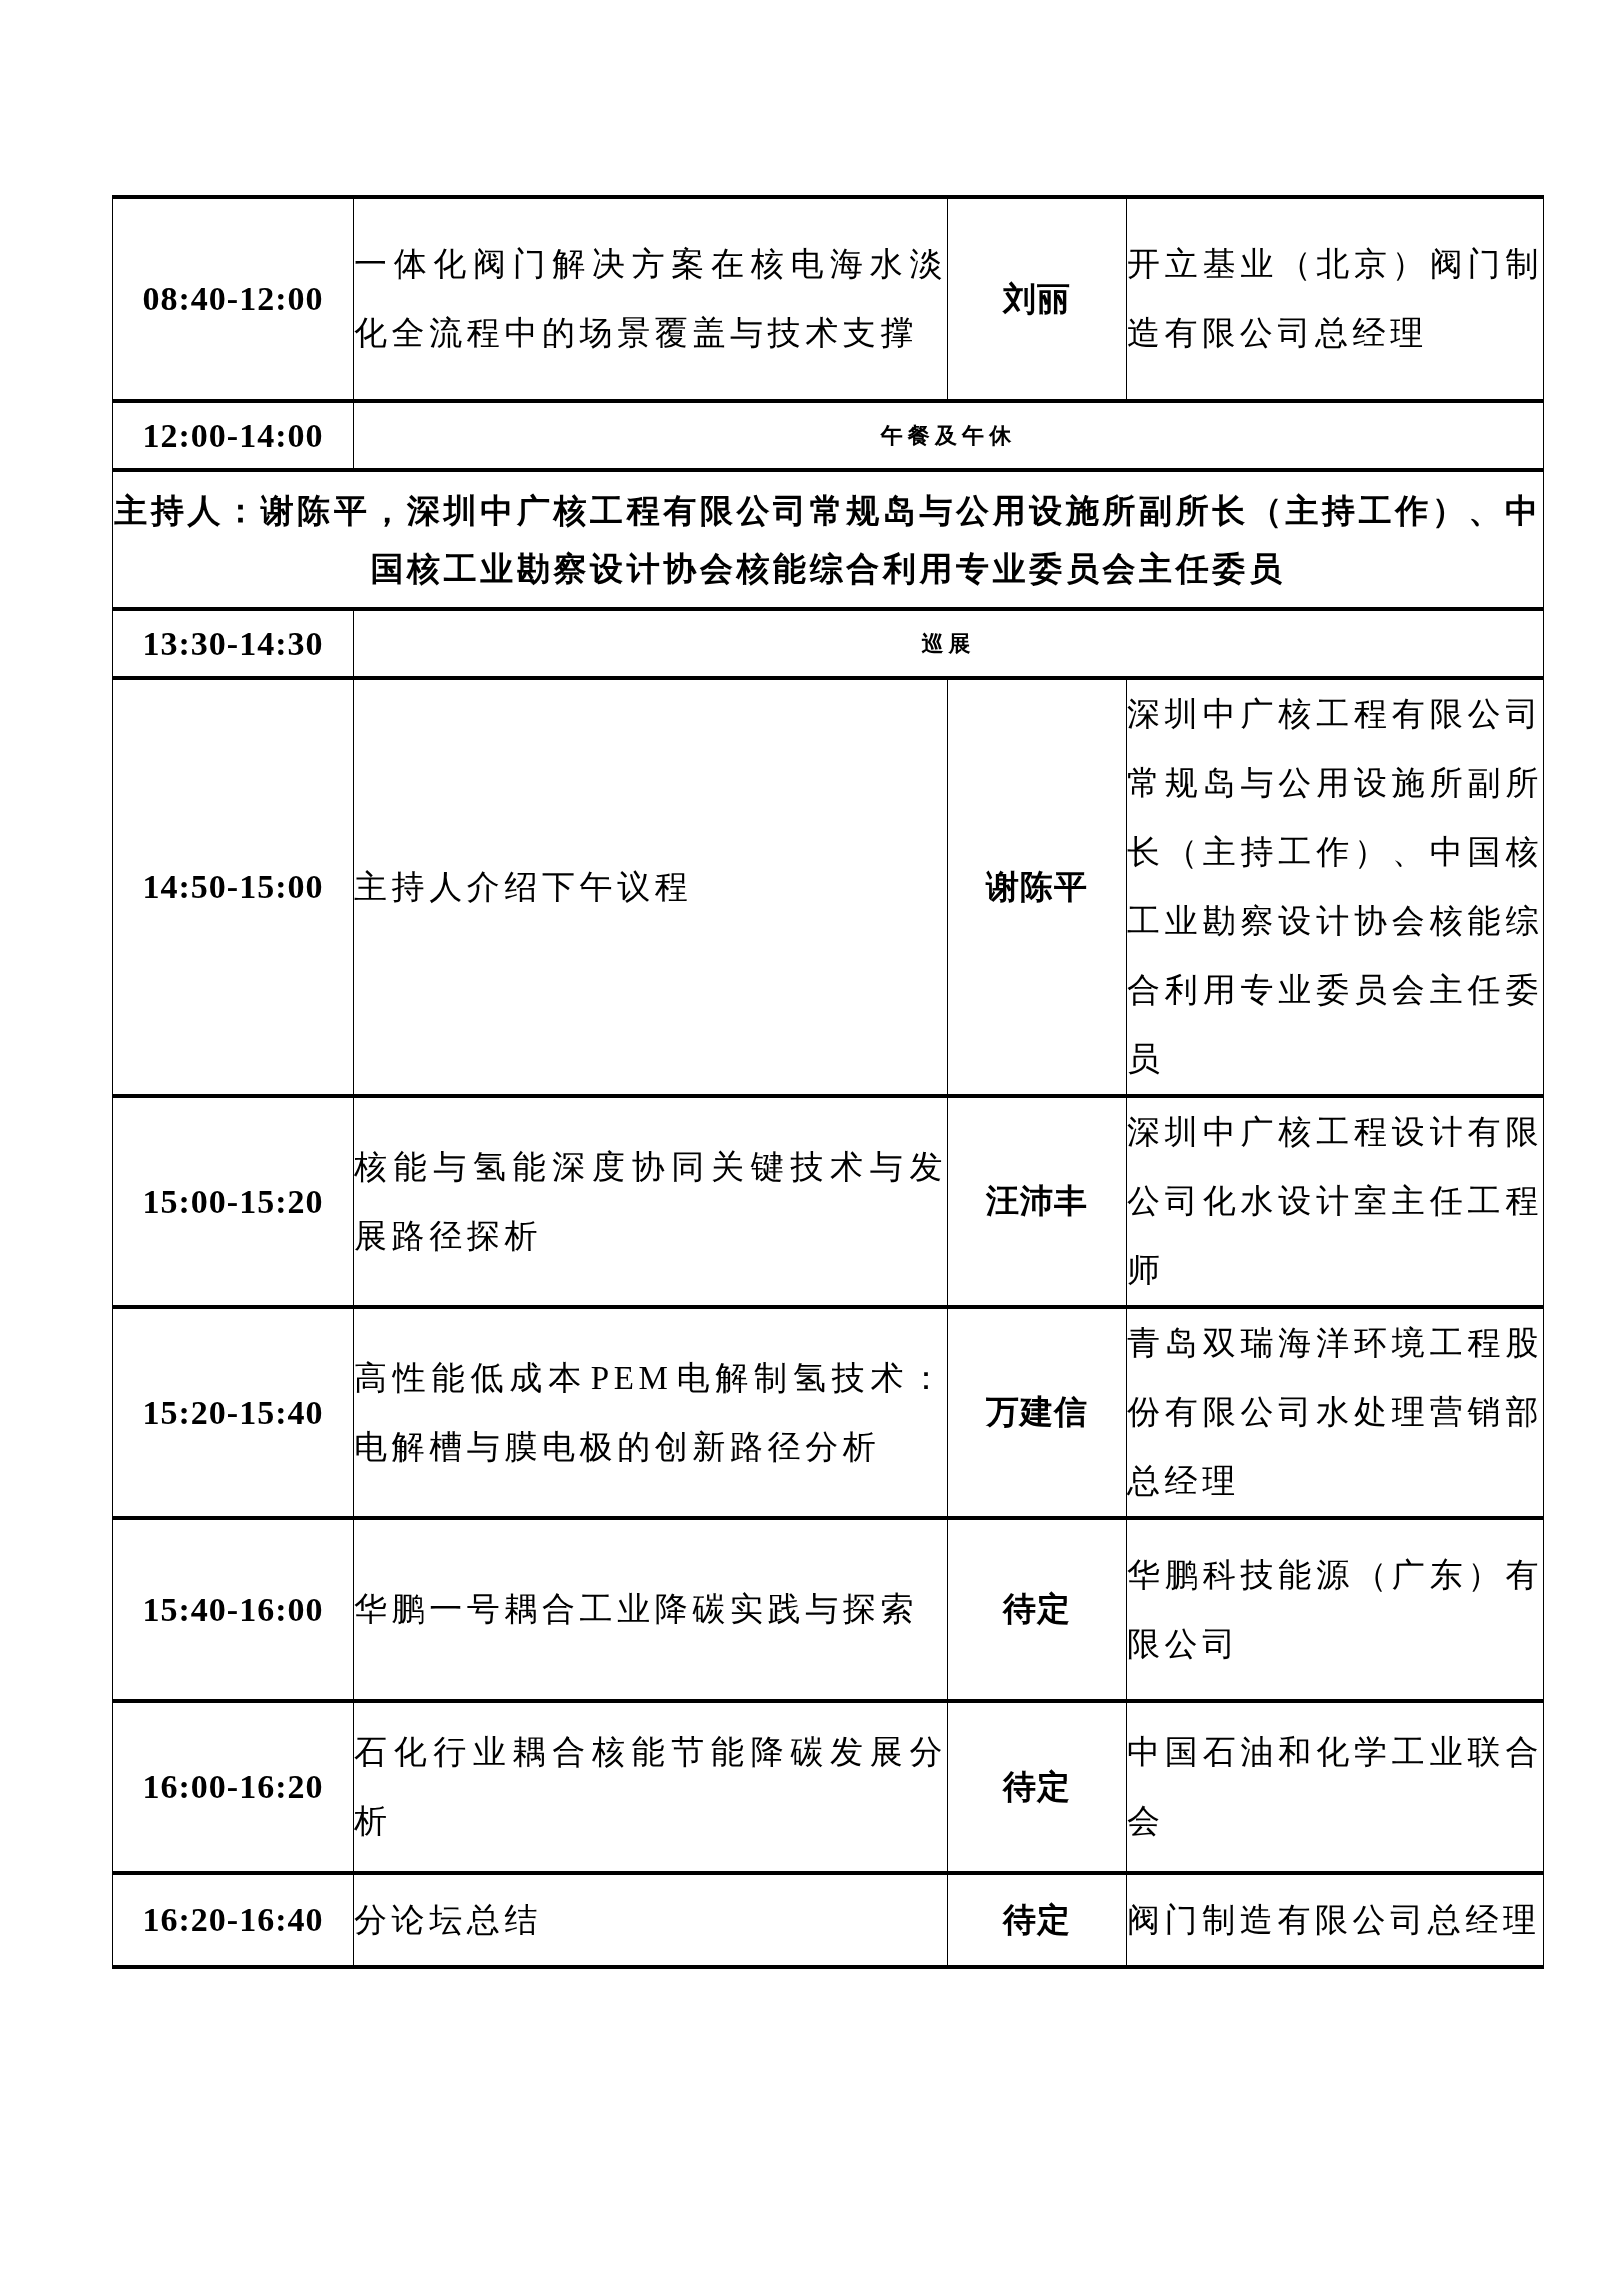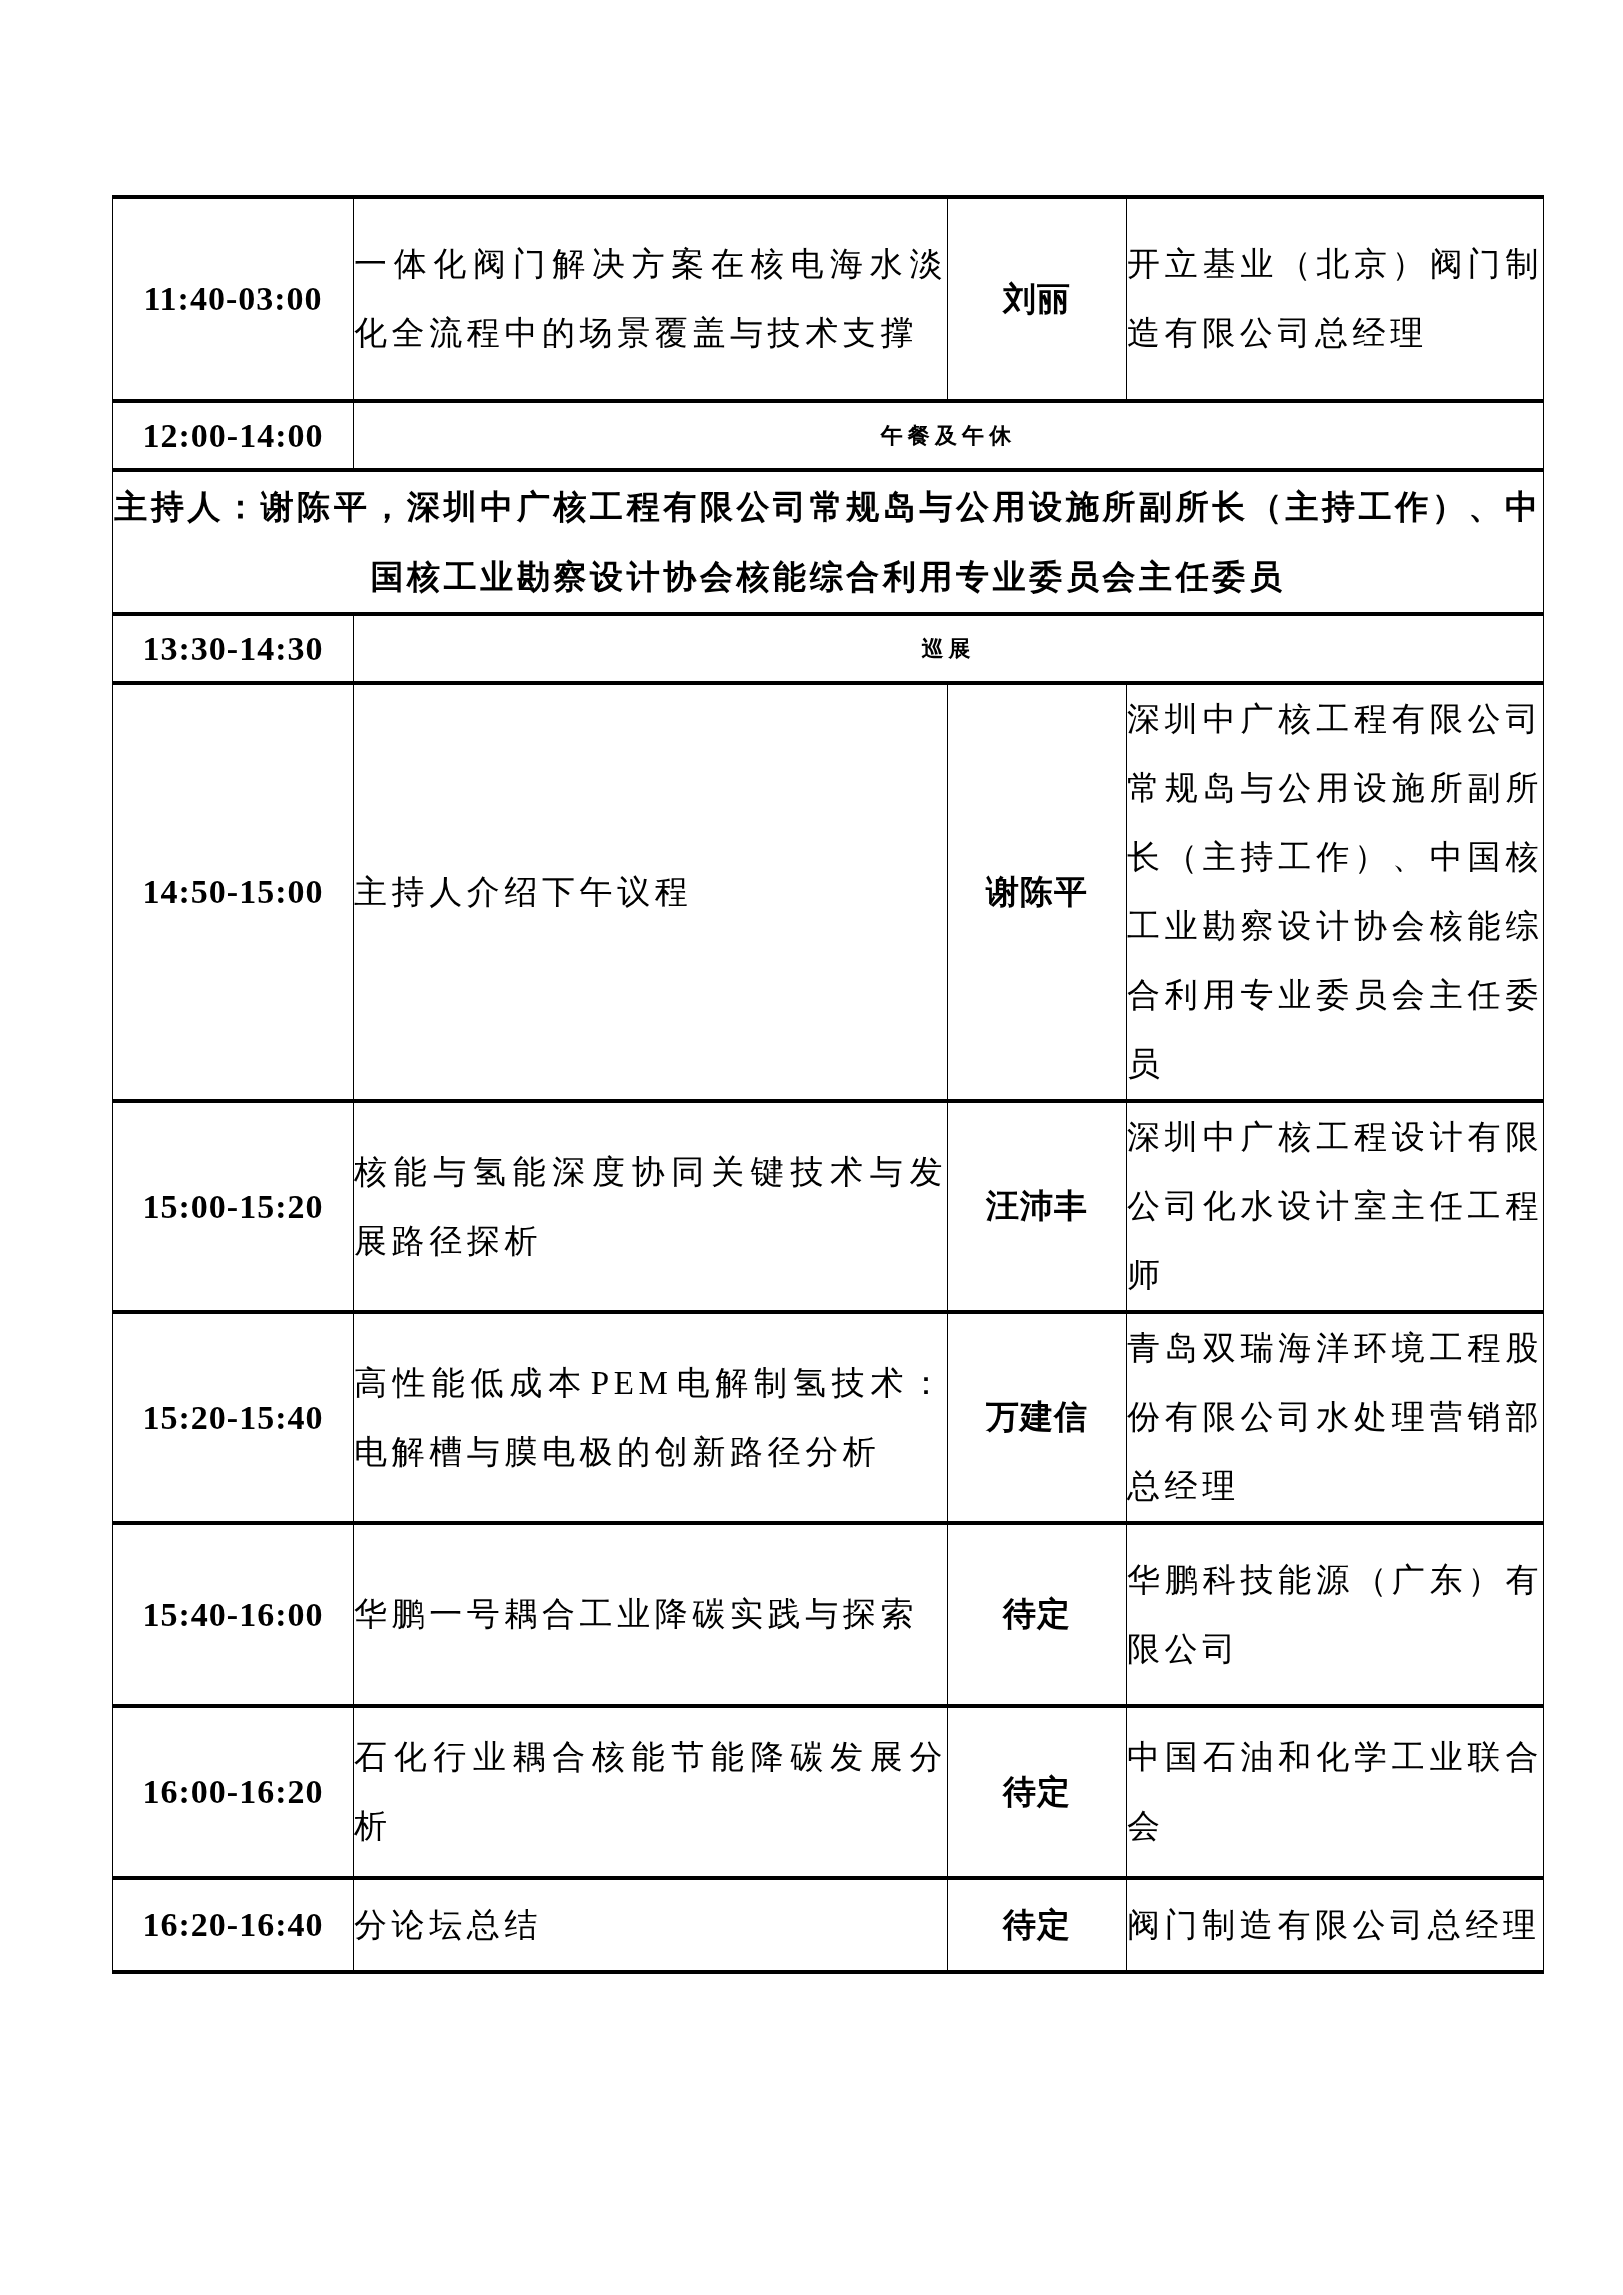--- a/index.html
+++ b/index.html
@@ -60,39 +60,39 @@
     font-weight: bold;
     font-size: 22px;
     letter-spacing: 5.1px;
     text-align: center;
   }
   .c-host {
     font-weight: bold;
     font-size: 33px;
     letter-spacing: 3.6px;
     text-align: center;
-    line-height: 70px;
+    line-height: 58px;
     padding: 0 10.2px;
   }
 </style>
 </head>
 <body>
 
 <div class="page">
   <table class="agenda">
     <colgroup>
       <col style="width:241px">
       <col style="width:594px">
       <col style="width:179px">
       <col style="width:417px">
     </colgroup>
 
     <tbody>
         <tr style="height:204px">
-      <td class="c-time">11:40-03:00</td>
+      <td class="c-time">08:40-12:00</td>
       <td class="c-topic">一体化阀门解决方案在核电海水淡化全流程中的场景覆盖与技术支撑</td>
       <td class="c-speaker">刘丽</td>
       <td class="c-aff">开立基业（北京）阀门制造有限公司总经理</td>
     </tr>
 
     <tr style="height:69px">
       <td class="c-time">12:00-14:00</td>
       <td class="c-break" colspan="3">午餐及午休</td>
     </tr>
 

